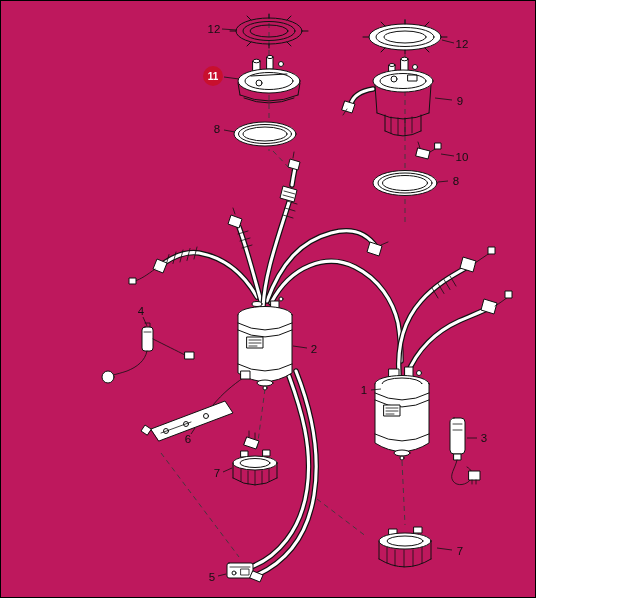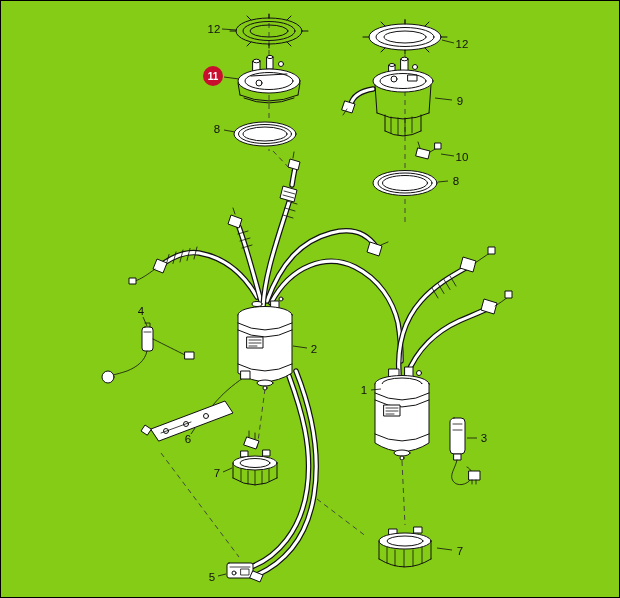--- a/index.html
+++ b/index.html
@@ -1,21 +1,21 @@
 <!DOCTYPE html>
 <html><head>
 <meta charset="utf-8">
 <style>
   html,body{margin:0;padding:0;background:#fff;}
   .frame{
     position:relative;
-    width:620px;height:598px;
+    width:536px;height:598px;
     box-sizing:border-box;
     border:1px solid #000;
-    background:#84cc16;
+    background:#be185d;
     font-family:"Liberation Sans", sans-serif;
     overflow:hidden;
   }
   svg{display:block;}
   .ln{stroke:#111;stroke-width:1;fill:none;stroke-linecap:round;stroke-linejoin:round;}
   .lnF{stroke:#111;stroke-width:1;fill:#ffffff;stroke-linejoin:round;}
   .thin{stroke:#111;stroke-width:0.8;fill:none;stroke-linecap:round;}
   .dash{stroke:#3a3a3a;stroke-width:0.9;stroke-dasharray:5 4;fill:none;}
   .tubeO{stroke:#111;stroke-width:5.5;fill:none;stroke-linecap:round;}
   .tubeI{stroke:#fff;stroke-width:3.1;fill:none;stroke-linecap:round;}

